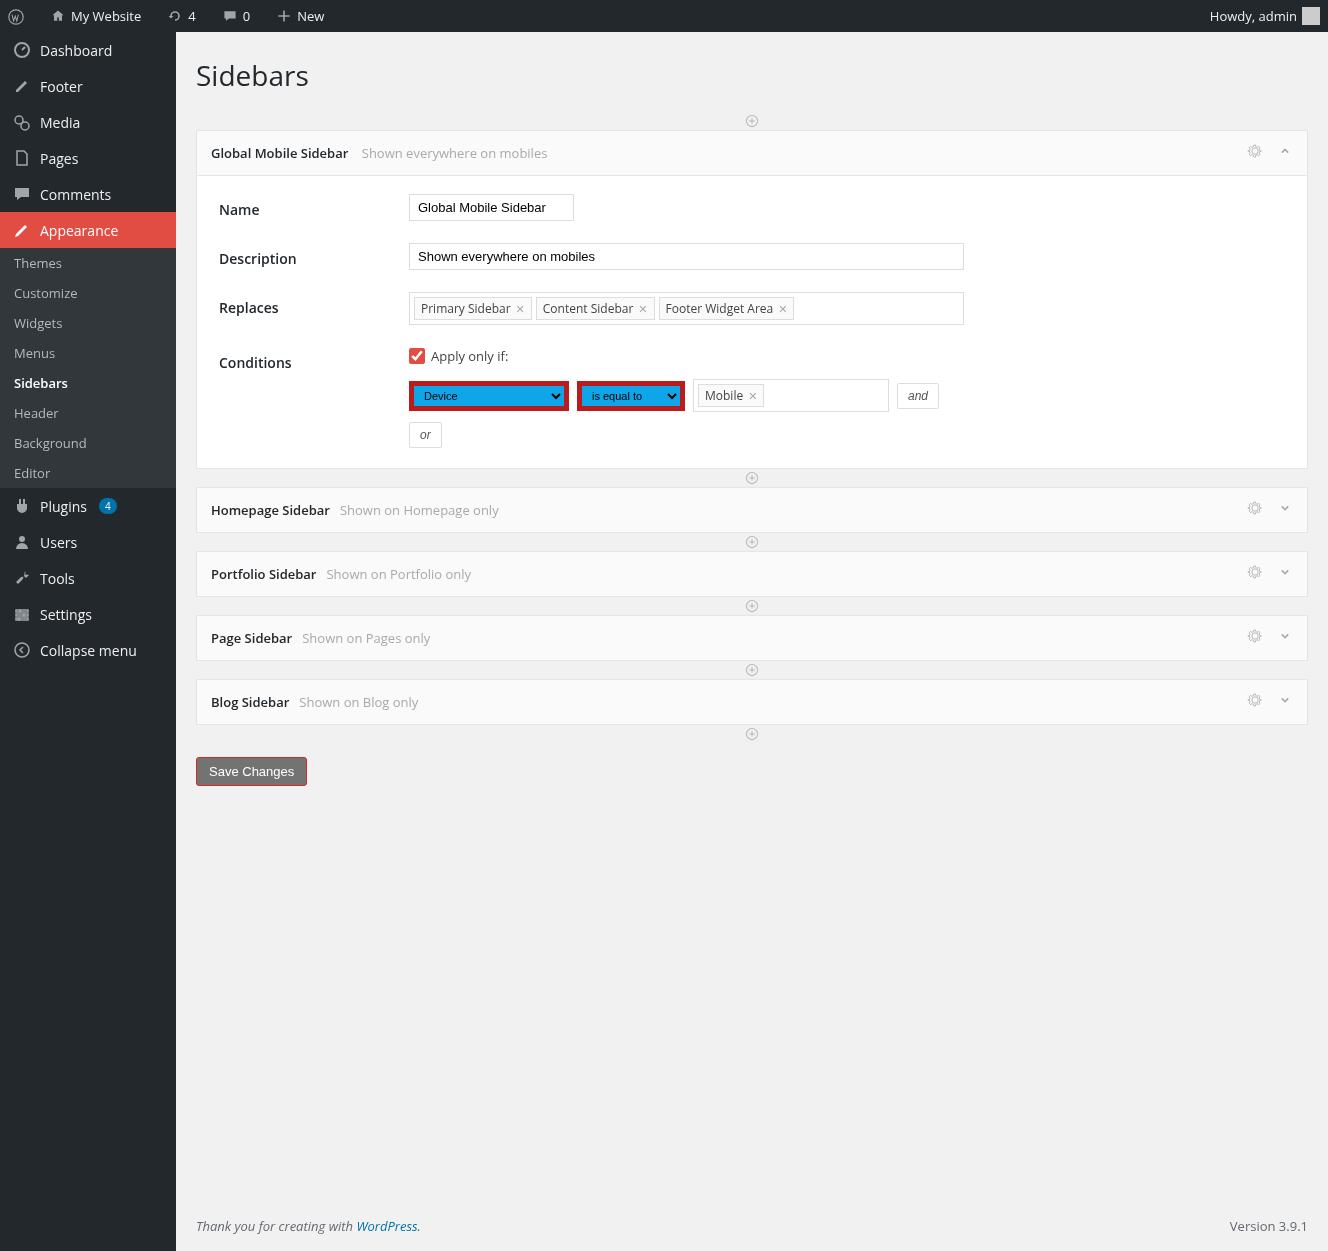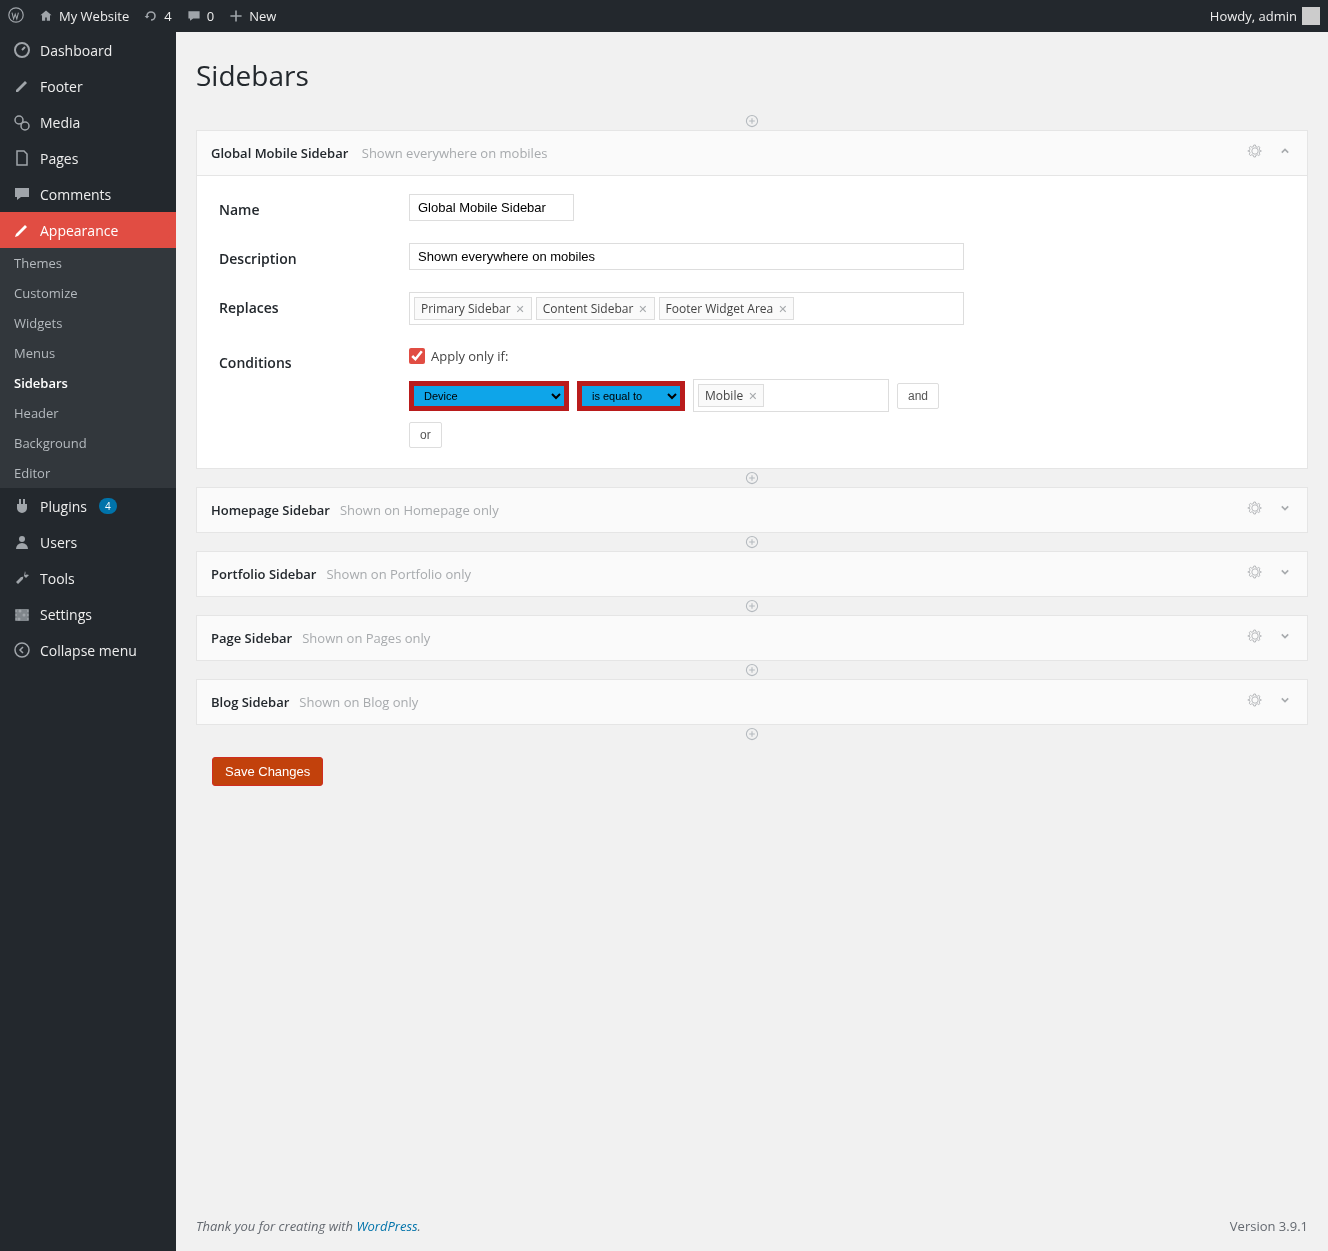--- a/index.html
+++ b/index.html
@@ -1,20 +1,20 @@
 <!DOCTYPE html>
 <html><head>
 <meta charset="utf-8">
 <style>
 * { box-sizing: border-box; margin: 0; padding: 0; }
 body { font-family: -apple-system, "Open Sans", sans-serif; font-size: 13px; color: #444; background: #f1f1f1; }
 
 
 .adminbar { background: #23282d; color: #eee; height: 32px; display: flex; align-items: center; justify-content: space-between; padding: 0 8px; font-size: 13px; }
-.adminbar-left, .adminbar-right { display: flex; align-items: flex-start; gap: 14px; }
+.adminbar-left, .adminbar-right { display: flex; align-items: flex-end; gap: 26px; }
 .adminbar-item { display: flex; align-items: center; gap: 5px; color: #eee; cursor: pointer; }
 .adminbar-item svg { width: 16px; height: 16px; fill: #a0a5aa; }
 .avatar-square { width: 18px; height: 18px; background: #ccc; display: inline-block; }
 
 
 .wrap { display: flex; min-height: calc(100vh - 32px); }
 .sidebar { width: 176px; background: #23282d; color: #eee; display: flex; flex-direction: column; }
 .main { flex: 1; padding: 10px 20px 0; position: relative; }
 
 
@@ -55,26 +55,26 @@
 .tag .x { color: #a7aaad; cursor: pointer; font-size: 11px; }
 
 .check-row { display: flex; align-items: center; gap: 6px; margin-bottom: 14px; }
 .check-row input[type=checkbox] { width: 16px; height: 16px; accent-color: #e14d43; }
 
 .cond-row { display: flex; gap: 8px; align-items: center; margin-bottom: 10px; }
 .wp-select { border: 5px solid #b91c1c; padding: 3px 6px; font-size: 11px; background: #0ea5e9; }
 .sel-device { width: 160px; }
 .sel-op { width: 108px; }
 .tag-field-sm { border: 1px solid #ddd; padding: 4px; display: flex; gap: 4px; width: 196px; background: #fff; }
-.small-btn { border: 1px solid #ddd; background: #fff; padding: 5px 10px; font-size: 12px; cursor: pointer; border-radius: 2px; color: #555; }
+.small-btn { border: 1px solid #ddd; background: #fff; padding: 5px 10px; font-size: 12px; cursor: pointer; border-radius: 2px; color: #555; font-style: italic; }
 
 .add-circle { display: flex; justify-content: center; padding: 2px 0; }
 .add-circle svg { width: 14px; height: 14px; fill: #b4b9be; cursor: pointer; }
 
-.save-btn { background: #c2410c; color: #fff; border: 1px solid #d02c21; padding: 6px 12px; font-size: 13px; cursor: pointer; border-radius: 3px; margin-top: 14px; margin-left: 16px; }
+.save-btn { background: #737373; color: #fff; border: 1px solid #d02c21; padding: 6px 12px; font-size: 13px; cursor: pointer; border-radius: 3px; margin-top: 14px; }
 
 .footer { display: flex; justify-content: space-between; color: #646970; font-size: 13px; font-style: italic; padding: 20px 0 16px; position: absolute; bottom: 0; left: 20px; right: 20px; }
 .footer a { color: #0073aa; text-decoration: none; }
 .footer .version { font-style: normal; }
 </style>
 </head>
 <body>
 
 <div class="adminbar">
   <div class="adminbar-left">

